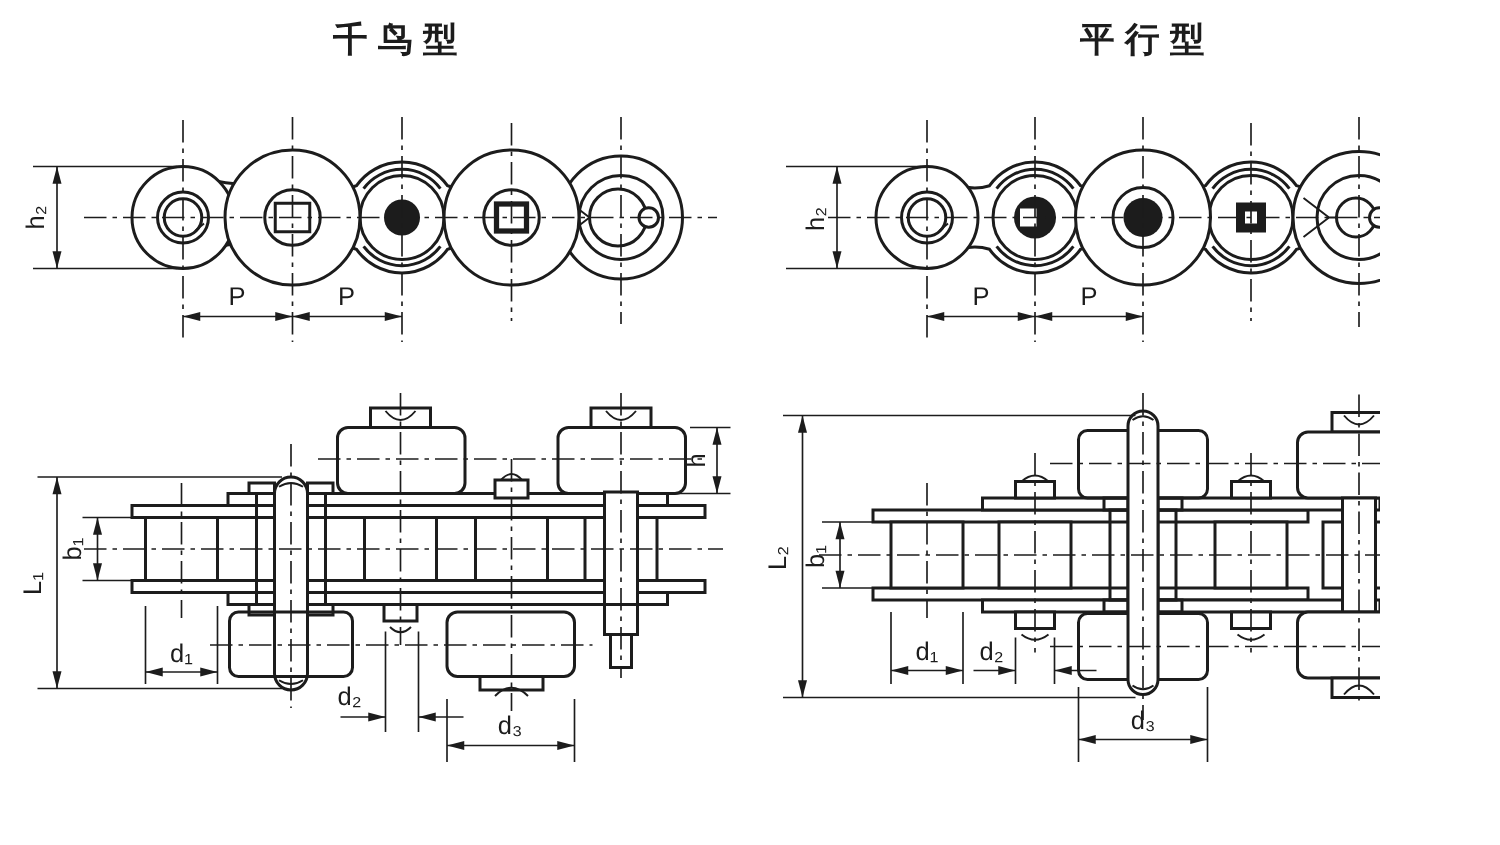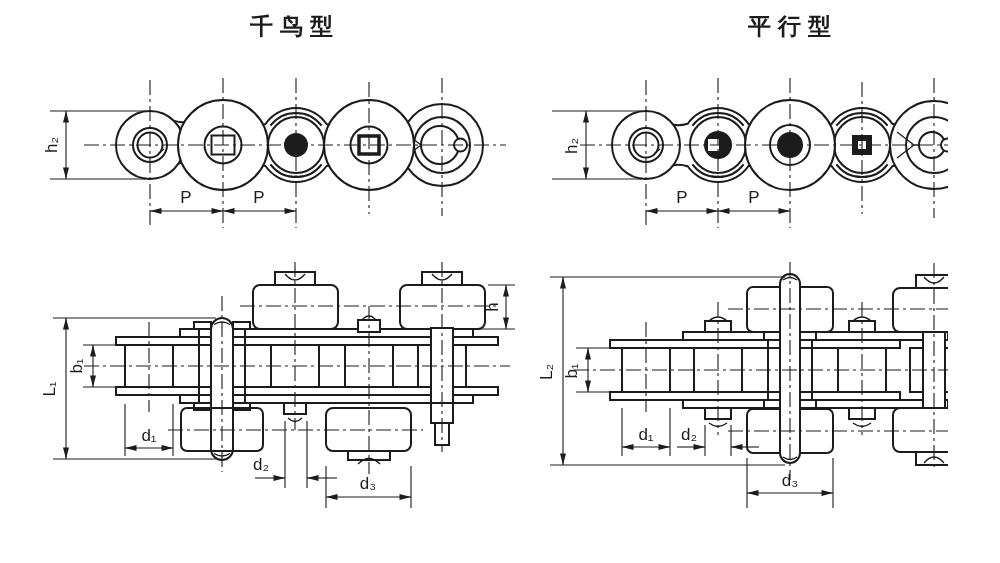--- a/index.html
+++ b/index.html
@@ -1,16 +1,16 @@
 <!DOCTYPE html>
 <html><head>
 <meta charset="utf-8">
 <style>
   html,body{margin:0;padding:0;background:#ffffff;}
-  .page{width:920px;height:563px;background:#fff;overflow:hidden;margin-left:28px;}
+  .page{width:920px;height:563px;background:#fff;overflow:hidden;}
   svg{display:block;}
   text{font-family:"Liberation Sans","DejaVu Sans",sans-serif;fill:#1c1c1c;}
   .ttl{font-size:23px;font-weight:600;letter-spacing:7px;}
   .dl{font-size:17px;}
   .ol{fill:#ffffff;stroke:#1c1c1c;stroke-width:2;}
   .nf{fill:none;stroke:#1c1c1c;stroke-width:2;}
   .nf3{fill:none;stroke:#1c1c1c;stroke-width:3.5;}
   .thin{fill:none;stroke:#1c1c1c;stroke-width:1.3;}
   .cl{fill:none;stroke:#1c1c1c;stroke-width:1.1;stroke-dasharray:15 4 3 4;}
   .ext{fill:none;stroke:#1c1c1c;stroke-width:1.1;}

